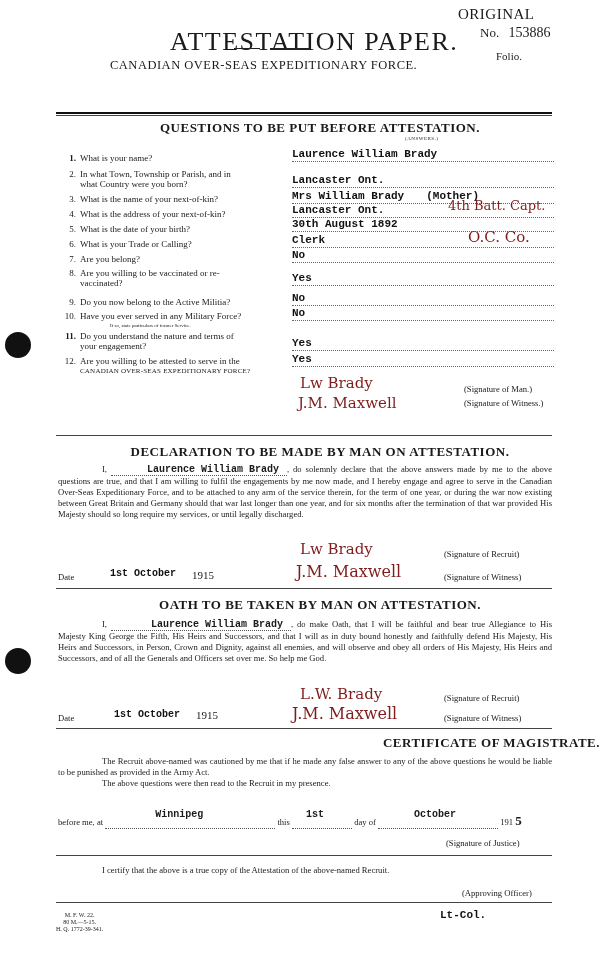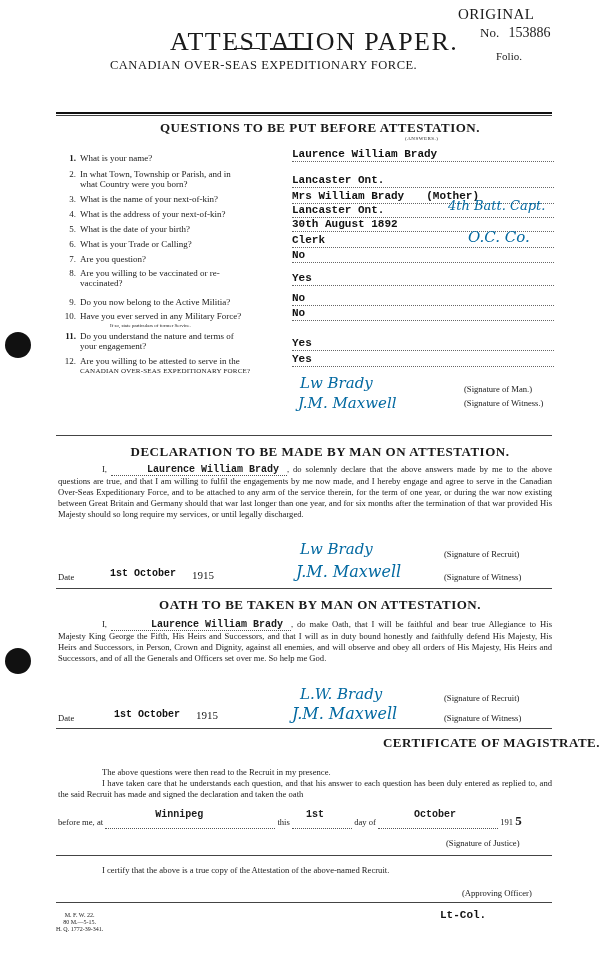--- a/index.html
+++ b/index.html
@@ -2,21 +2,21 @@
 <html><head>
   <meta charset="utf-8">
   <style>
     html, body { margin: 0; padding: 0; }
     body {
       width: 600px; height: 968px; background: #ffffff; position: relative; overflow: hidden;
       font-family: "Liberation Serif", "DejaVu Serif", serif; color: #1a1a1a;
     }
     .abs { position: absolute; }
     .mono { font-family: "Liberation Mono", "DejaVu Sans Mono", monospace; font-weight: bold; color: #111; }
-    .hand { font-family: "DejaVu Serif", serif; font-style: italic; color: #0369a1; }
+    .hand { font-family: "DejaVu Serif", serif; color: #7f1d1d; }
     .punch { position: absolute; width: 26px; height: 26px; border-radius: 50%; background: #111; }
 
     .original { left: 458px; top: 6px; font-size: 15px; letter-spacing: 0.5px; }
     .no { left: 480px; top: 25px; font-size: 13px; }
     .folio { left: 496px; top: 50px; font-size: 11px; }
     .subtitle { left: 110px; top: 58px; font-size: 12.5px; letter-spacing: 0.5px; }
     .short-rule { top: 48px; height: 1px; background: #222; }
     .rule { left: 56px; width: 496px; height: 2px; background: #111; }
     .rule-thin { left: 56px; width: 496px; height: 1px; background: #444; }
 
@@ -74,21 +74,21 @@
 <div class="abs a mono" style="top:204px;">Lancaster Ont.</div>
 <div class="abs hand" style="left:448px; top:198px; font-size:13px;">4th Batt. Capt.</div>
 
 <div class="abs q" style="top:224px;"><span class="num">5.</span><span>What is the date of your birth?</span></div>
 <div class="abs a mono" style="top:218px;">30th August 1892</div>
 
 <div class="abs q" style="top:239px;"><span class="num">6.</span><span>What is your Trade or Calling?</span></div>
 <div class="abs a mono" style="top:234px;">Clerk</div>
 <div class="abs hand" style="left:468px; top:228px; font-size:15px;">O.C. Co.</div>
 
-<div class="abs q" style="top:254px;"><span class="num">7.</span><span>Are you question?</span></div>
+<div class="abs q" style="top:254px;"><span class="num">7.</span><span>Are you belong?</span></div>
 <div class="abs a mono" style="top:249px;">No</div>
 
 <div class="abs q" style="top:268px;"><span class="num">8.</span><span>Are you willing to be vaccinated or re-</span><span class="sub">vaccinated?</span></div>
 <div class="abs a mono" style="top:272px;">Yes</div>
 
 <div class="abs q" style="top:297px;"><span class="num">9.</span><span>Do you now belong to the Active Militia?</span></div>
 <div class="abs a mono" style="top:292px;">No</div>
 
 <div class="abs q" style="top:311px;"><span class="num">10.</span><span>Have you ever served in any Military Force?</span><span class="note">If so, state particulars of former Service.</span></div>
 <div class="abs a mono" style="top:307px;">No</div>
@@ -128,23 +128,23 @@
 <div class="abs sig-lbl" style="left:444px; top:693px;">(Signature of Recruit)</div>
 <div class="abs date-lbl" style="left:58px; top:713px;">Date</div>
 <div class="abs mono" style="left:114px; top:709px; font-size:10px;">1st October</div>
 <div class="abs" style="left:196px; top:709px; font-size:11px;">1915</div>
 <div class="abs hand" style="left:292px; top:704px; font-size:16px;">J.M. Maxwell</div>
 <div class="abs sig-lbl" style="left:444px; top:713px;">(Signature of Witness)</div>
 
 <div class="abs rule-thin" style="top:728px;"></div>
 <div class="abs sec-title" style="top:735px;text-align:right;">CERTIFICATE OF MAGISTRATE.</div>
 <div class="abs para" style="top:756px;">
-  <span class="indent"></span><br>
+  <span class="indent"></span><span>The Recruit above-named was cautioned by me that if he made any false answer to any of the above questions he would be liable to be punished as provided in the Army Act.</span><br>
   <span class="indent"></span><span>The above questions were then read to the Recruit in my presence.</span><br>
-  <span class="indent"></span><span>I have taken care that he understands each question, and that his answer to each question has been duly entered as replied to, and the said Recruit has made and signed the declaration and taken the oath</span>
+  <span class="indent"></span>
 </div>
 <div class="abs para" style="top:815px;">
   <span>before me, at</span>
   <span class="dots" style="width:170px; position:relative;"><span class="fill" style="position:absolute; left:50px; top:-8px;">Winnipeg</span>&nbsp;</span>
   <span>this</span>
   <span class="dots" style="width:60px; position:relative;"><span class="fill" style="position:absolute; left:14px; top:-8px;">1st</span>&nbsp;</span>
   <span>day of</span>
   <span class="dots" style="width:120px; position:relative;"><span class="fill" style="position:absolute; left:36px; top:-8px;">October</span>&nbsp;</span>
   <span>191</span>
   <span style="font-size:13px; font-weight:bold;">5</span>

